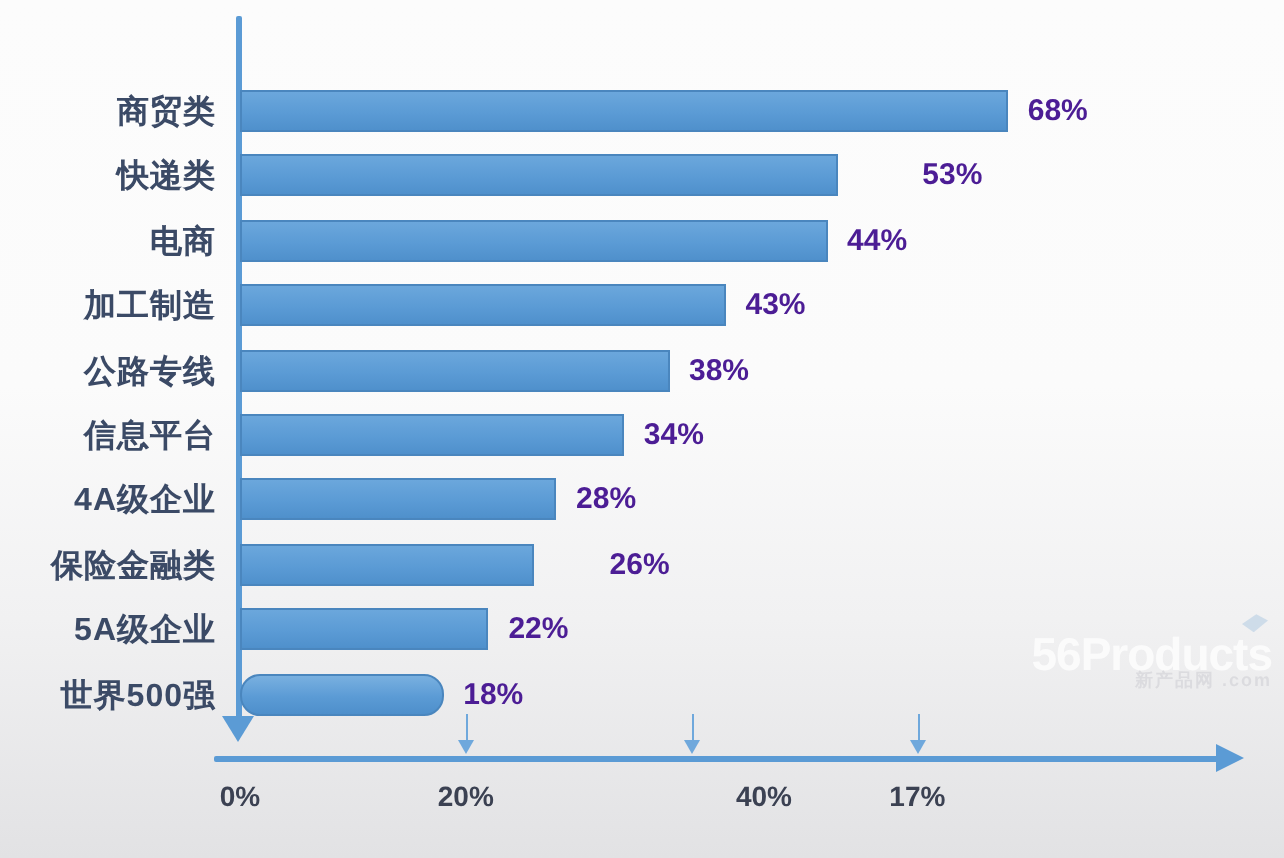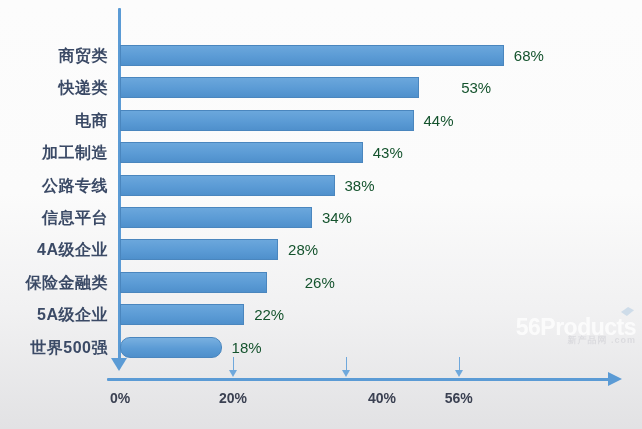--- a/index.html
+++ b/index.html
@@ -101,23 +101,23 @@
     box-sizing: border-box;
   }
   .bar.rounded {
     border-radius: 10px;
     background: linear-gradient(to bottom, #79B0E0 0%, #5B9BD5 55%, #4E8FCB 100%);
   }
 
   
   .val-label {
     position: absolute;
-    color: #14532d;
+    color: #4c1d95;
     font-size: 15px;
-    font-weight: normal;
+    font-weight: bold;
     white-space: nowrap;
   }
 
   
   .axis-tick-label {
     position: absolute;
     top: 390px;
     color: #3B4152;
     font-size: 14px;
     font-weight: bold;
@@ -213,21 +213,21 @@
       <div class="val-label" style="left: 321.93px; top: 209px; text-align: right;">34%</div>
       <div class="val-label" style="left: 288.06px; top: 241.4px;">28%</div>
       <div class="val-label" style="left: 276.77px; top: 273.8px; margin-left: 28px;">26%</div>
       <div class="val-label" style="left: 254.19px; top: 306.2px;">22%</div>
       <div class="val-label" style="left: 231.61px; top: 338.6px;">18%</div>
     </div>
   <div id="xticklabels-layer">
       <div class="axis-tick-label" style="left: 120px;">0%</div>
       <div class="axis-tick-label" style="left: 232.9px;">20%</div>
       <div class="axis-tick-label" style="left: 358px; margin-left: 24px;">40%</div>
-      <div class="axis-tick-label" style="left: 458.7px;">56%</div>
+      <div class="axis-tick-label" style="left: 458.7px;">17%</div>
     </div>
 
   <div id="watermark">
     <div class="wm-mark"></div>
     <div class="wm-main">56Products</div>
     <div class="wm-sub">新产品网  .com</div>
   </div>
 
 </div>
 

